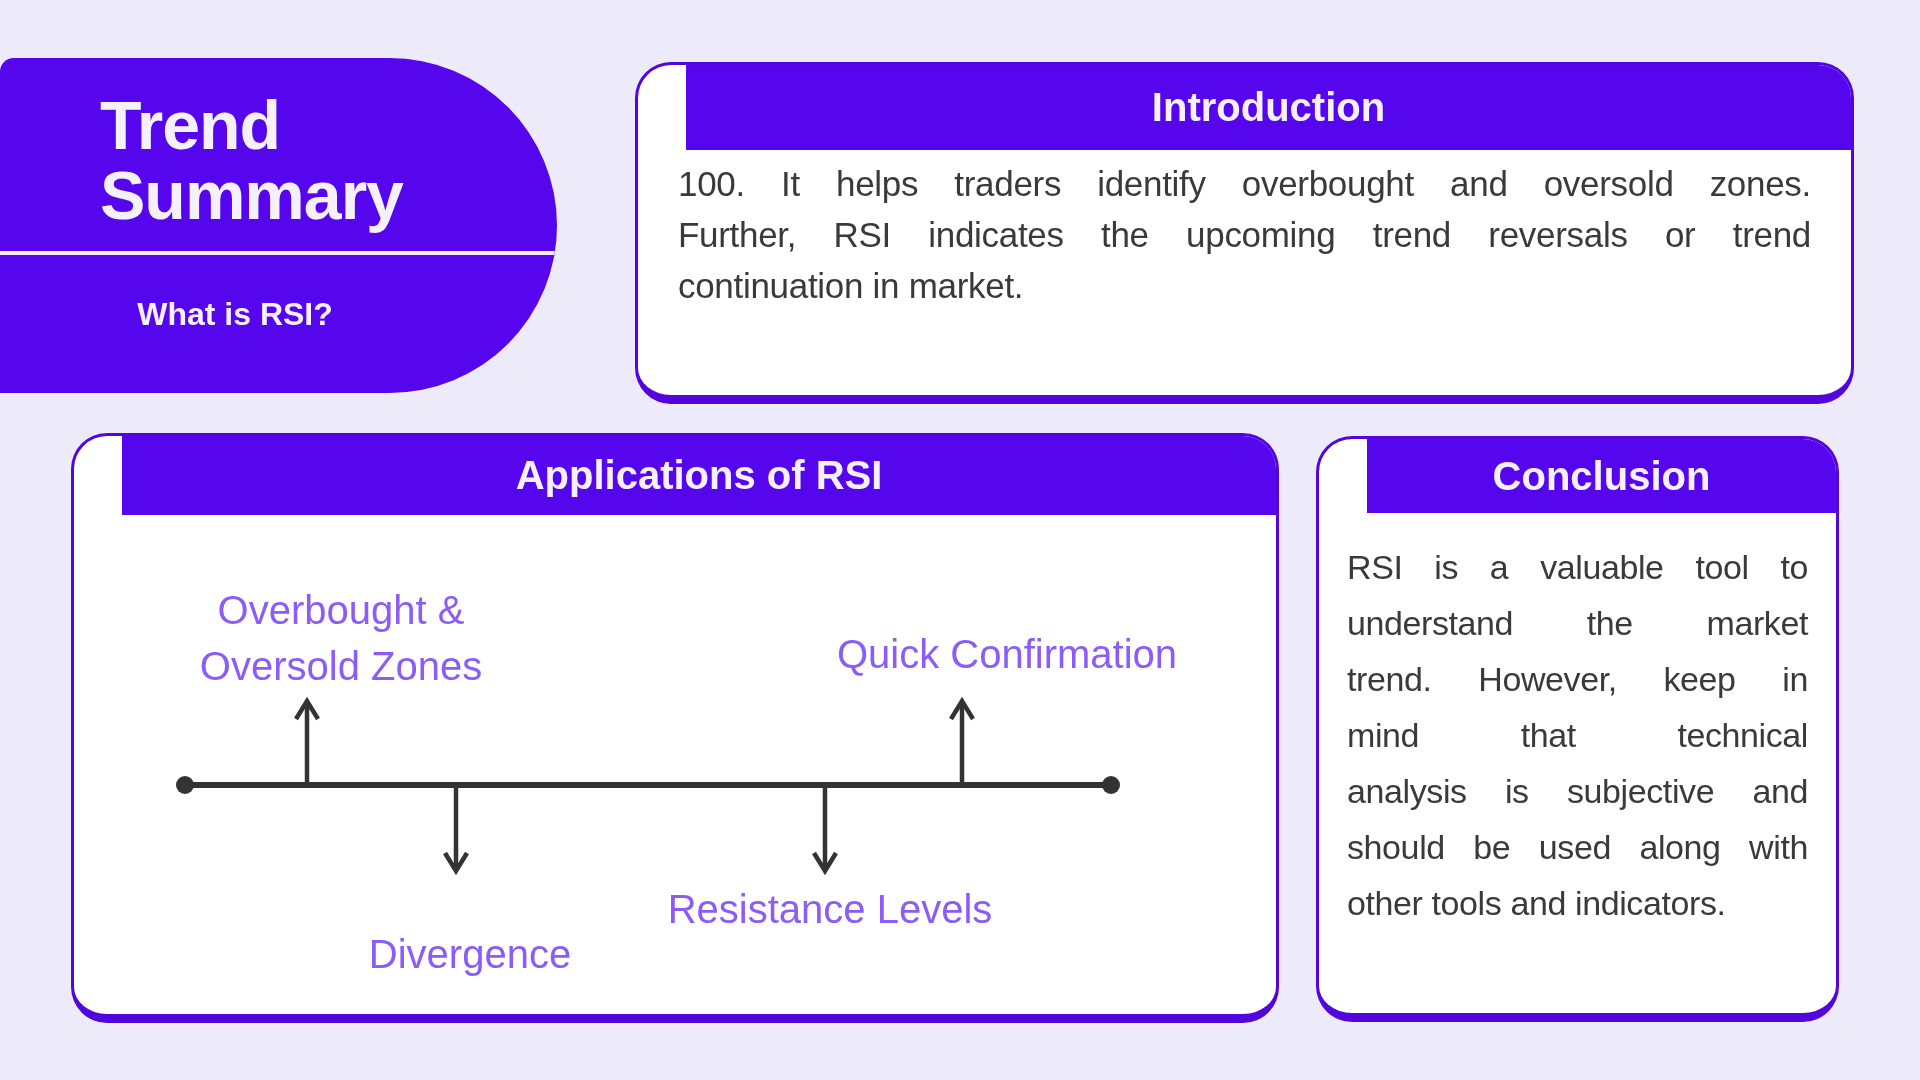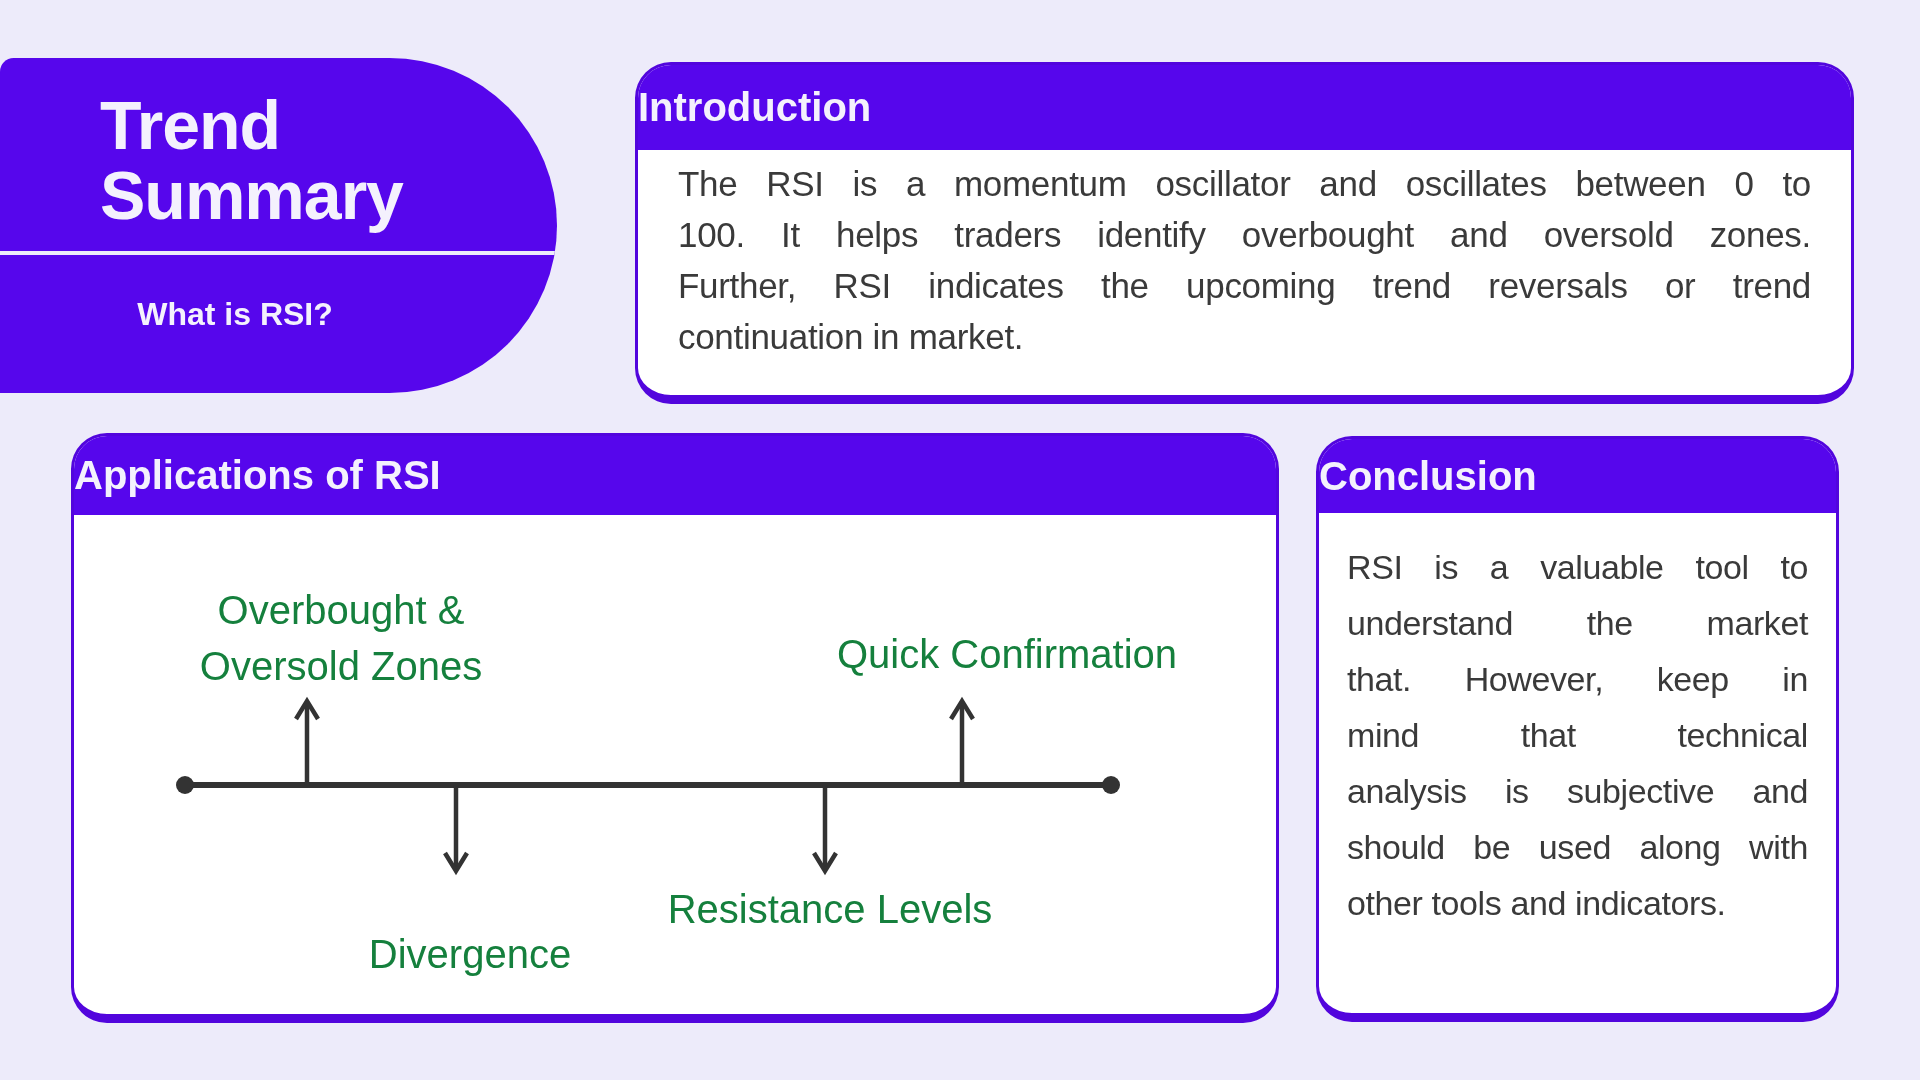--- a/index.html
+++ b/index.html
@@ -13,37 +13,37 @@
     font-size:68px;line-height:70px;letter-spacing:-1px;}
   .qs-divider{position:absolute;left:0;top:193px;width:100%;height:4px;background:#edebfa;}
   .qs-subtitle{position:absolute;left:0;top:238px;width:470px;text-align:center;
     color:#f4f1fd;font-weight:bold;font-size:32px;}
 
   
   .card{position:absolute;background:#ffffff;border:3px solid #5205dd;
     border-bottom-width:9px;border-radius:36px;overflow:hidden;
     display:flex;flex-direction:column;}
   .card-header{background:#5606ec;color:#f4f1fd;font-weight:bold;font-size:40px;
-    display:flex;align-items:center;justify-content:flex-start;flex:0 0 auto;}
+    display:flex;align-items:center;justify-content:center;flex:0 0 auto;margin-left:48px;}
   .card-body{flex:1 1 auto;position:relative;color:#3a3a3a;}
 
   
   .card.intro{left:635px;top:62px;width:1213px;height:330px;}
   .intro .card-header{height:85px;}
   .intro .card-body{padding:8px 40px 0 40px;font-size:35px;line-height:51px;letter-spacing:-0.3px;}
   .jline{text-align:justify;text-align-last:justify;}
   .jline.last{text-align-last:left;}
 
   
   .card.apps{left:71px;top:433px;width:1202px;height:578px;gap:24px;}
   .apps .card-header{height:79px;}
   .apps .card-body{padding:0;}
   .diagram{position:absolute;left:0;top:0;width:100%;height:100%;}
   .dg-label{position:absolute;transform:translateX(-50%);text-align:center;
-    font-size:40px;line-height:56px;color:#15803d;white-space:nowrap;}
+    font-size:40px;line-height:56px;color:#8b5cf6;white-space:nowrap;}
   .dg-label.two{line-height:56px;}
   .dg-label.support{line-height:67px;}
   svg.timeline{position:absolute;left:0;top:0;}
 
   
   .card.concl{left:1316px;top:436px;width:517px;height:574px;}
   .concl .card-header{height:74px;}
   .concl .card-body{padding:26px 28px 0 28px;font-size:34px;line-height:56px;letter-spacing:-0.4px;}
 </style>
 </head>
@@ -58,21 +58,20 @@
     </div>
     <div class="qs-divider"></div>
     <div class="qs-subtitle">What is RSI?</div>
   </div>
 
   <div class="card intro">
     <div class="card-header">
       <span>Introduction</span>
     </div>
     <div class="card-body">
-      <div class="jline">The RSI is a momentum oscillator and oscillates between 0 to</div>
       <div class="jline">100. It helps traders identify overbought and oversold zones.</div>
       <div class="jline">Further, RSI indicates the upcoming trend reversals or trend</div>
       <div class="jline last">continuation in market.</div>
     </div>
   </div>
 
   <div class="card apps">
     <div class="card-header">
       <span>Applications of RSI</span>
     </div>
@@ -123,21 +122,21 @@
     </div>
   </div>
 
   <div class="card concl">
     <div class="card-header">
       <span>Conclusion</span>
     </div>
     <div class="card-body">
       <div class="jline">RSI is a valuable tool to</div>
       <div class="jline">understand the market</div>
-      <div class="jline">that. However, keep in</div>
+      <div class="jline">trend. However, keep in</div>
       <div class="jline">mind that technical</div>
       <div class="jline">analysis is subjective and</div>
       <div class="jline">should be used along with</div>
       <div class="jline last">other tools and indicators.</div>
     </div>
   </div>
 
 </div>
 
 </body></html>

